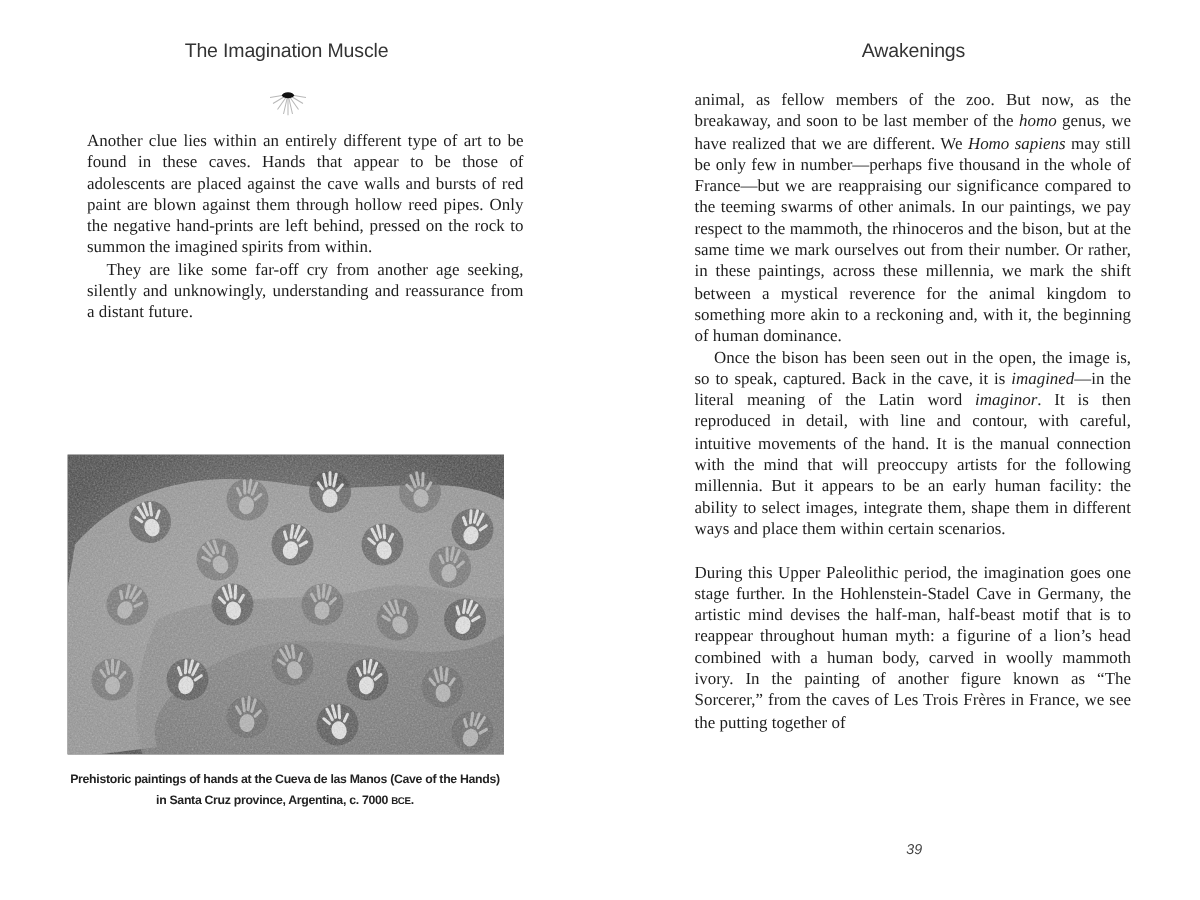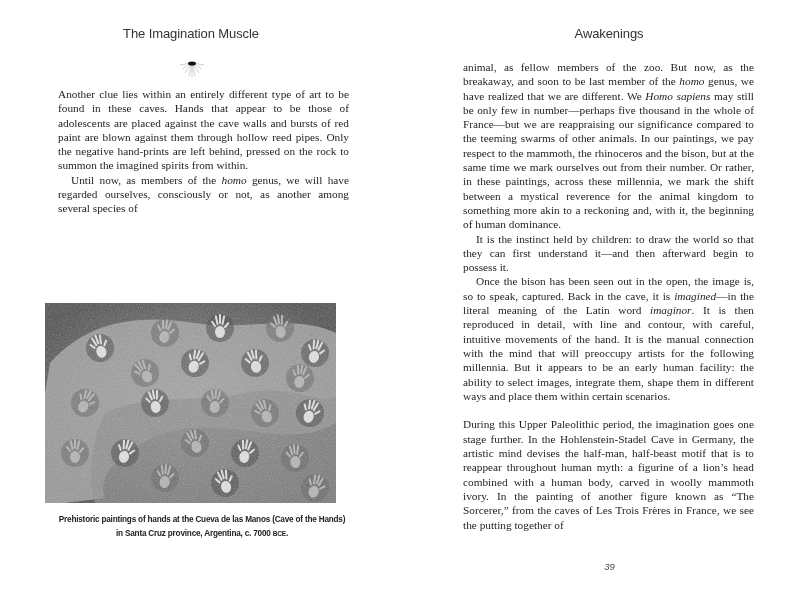--- a/index.html
+++ b/index.html
@@ -40,21 +40,20 @@
     background: #7a7a7a; overflow: hidden;
   }
   .figure-img svg { display: block; }
 
   .caption {
     position: absolute; left: 40px; width: 300px; top: 513px;
     text-align: center;
     font-family: "Liberation Sans", "DejaVu Sans", sans-serif;
     font-size: 8.2px; line-height: 14px; font-weight: bold; color: #222;
     letter-spacing: -0.2px;
-    margin-left: 12px;
   }
   .caption .smallcaps { font-size: 6.5px; }
 
   .folio {
     position: absolute; top: 561px; left: 0; right: 0; text-align: center;
     font-family: "Liberation Sans", "DejaVu Sans", sans-serif;
     font-size: 9.5px; color: #444;
   }
   .page-left .folio { left: 45px; right: 63px; }
   .page-right .folio { left: 63px; right: 44px; font-style: italic; }
@@ -77,21 +76,21 @@
         <line x1="14" y1="4" x2="21" y2="14"></line>
           <line x1="14" y1="4" x2="24" y2="10"></line>
         <line x1="14" y1="4" x2="26" y2="6"></line>
       </g>
       <ellipse cx="14" cy="4.5" rx="4" ry="2" fill="#111"></ellipse>
     </svg>
   </div>
 
   <div class="text-block" style="top:87px;">
     <p>Another clue lies within an entirely different type of art to be found in these caves. Hands that appear to be those of adolescents are placed against the cave walls and bursts of red paint are blown against them through hollow reed pipes. Only the negative hand-prints are left behind, pressed on the rock to summon the imagined spirits from within.</p>
-    <p class="indent"><span>Until now, as members of the </span><em>homo</em><span> genus, we will have regarded ourselves, consciously or not, as another among several species of</span></p>
+    <p class="indent">They are like some far-off cry from another age seeking, silently and unknowingly, understanding and reassurance from a distant future.</p>
   </div>
 
   <div class="figure-img" aria-label="Black and white photograph of negative hand stencils on a cave wall">
     <svg id="cave-svg" width="291" height="200" viewBox="0 0 291 200">
       <defs>
         <filter id="grain" x="0" y="0" width="100%" height="100%">
           <feTurbulence type="fractalNoise" baseFrequency="0.9" numOctaves="2" seed="4" result="n"></feTurbulence>
           <feColorMatrix type="saturate" values="0" in="n" result="g"></feColorMatrix>
           <feComponentTransfer in="g">
               <feFuncA type="table" tableValues="0 0.45"></feFuncA>
@@ -314,19 +313,18 @@
     <div><span>in Santa Cruz province, Argentina, c. 7000 </span><span class="smallcaps">BCE</span><span>.</span></div>
   </div>
 
 </div>
 
 <div class="page page-right">
   <div class="running-head">Awakenings</div>
 
   <div class="text-block" style="top:60px;">
     <p><span>animal, as fellow members of the zoo. But now, as the breakaway, and soon to be last member of the </span><em>homo</em><span> genus, we have realized that we are different. We </span><em>Homo sapiens</em><span> may still be only few in number—perhaps five thousand in the whole of France—but we are reappraising our significance compared to the teeming swarms of other animals. In our paintings, we pay respect to the mammoth, the rhinoceros and the bison, but at the same time we mark ourselves out from their number. Or rather, in these paintings, across these millennia, we mark the shift between a mystical reverence for the animal kingdom to something more akin to a reckoning and, with it, the beginning of human dominance.</span></p>
-    <p class="indent">It is the instinct held by children: to draw the world so that they can first understand it—and then afterward begin to possess it.</p>
     <p class="indent"><span>Once the bison has been seen out in the open, the image is, so to speak, captured. Back in the cave, it is </span><em>imagined</em><span>—in the literal meaning of the Latin word </span><em>imaginor</em><span>. It is then reproduced in detail, with line and contour, with careful, intuitive movements of the hand. It is the manual connection with the mind that will preoccupy artists for the following millennia. But it appears to be an early human facility: the ability to select images, integrate them, shape them in different ways and place them within certain scenarios.</span></p>
     <p class="gap">During this Upper Paleolithic period, the imagination goes one stage further. In the Hohlenstein-Stadel Cave in Germany, the artistic mind devises the half-man, half-beast motif that is to reappear throughout human myth: a figurine of a lion’s head combined with a human body, carved in woolly mammoth ivory. In the painting of another figure known as “The Sorcerer,” from the caves of Les Trois Frères in France, we see the putting together of</p>
   </div>
 
   <div class="folio">39</div>
 </div>
 
 </body></html>

